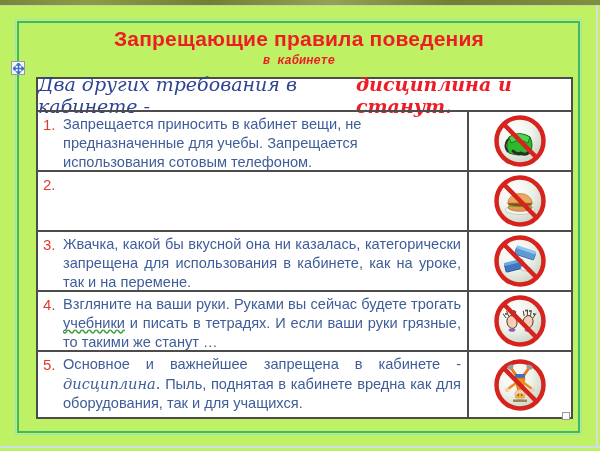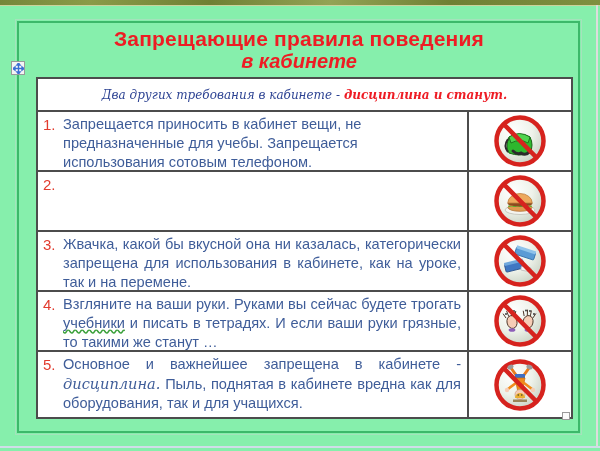--- a/index.html
+++ b/index.html
@@ -1,45 +1,45 @@
 <!DOCTYPE html>
 <html lang="ru"><head>
 <meta charset="utf-8">
 <style>
   html,body{margin:0;padding:0;background:#fff;}
-  .stage{position:relative;width:600px;height:451px;background:#86efac;overflow:hidden;
+  .stage{position:relative;width:600px;height:451px;background:#bef264;overflow:hidden;
          font-family:"Liberation Sans",sans-serif;}
 
   
   .top-strip{position:absolute;left:0;top:0;width:600px;height:5px;
     background:linear-gradient(90deg,#75863a,#8a9b48 15%,#6f8034 35%,#93a355 55%,#6f8034 75%,#7f9040 100%);
     border-bottom:1px solid #cdd29b;}
   .bottom-line{position:absolute;left:0;top:446px;width:600px;height:2px;background:#cfdde8;}
   .right-line{position:absolute;left:596px;top:5px;width:2px;height:441px;background:#dcdcdc;}
 
   
   .slide-frame{position:absolute;left:17px;top:21px;width:559px;height:408px;
     border:2px solid #3cb96a;outline:1px solid #a5e2bc;outline-offset:1px;background:transparent;}
 
   
   .move-handle{position:absolute;left:11px;top:61px;width:14px;height:14px;background:#f4f4f4;
     border:1px solid #9a9a9a;display:flex;align-items:center;justify-content:center;box-sizing:border-box;}
 
   
   .title-block{position:absolute;left:20px;top:27px;width:558px;text-align:center;}
   .title-line1{font-size:21px;font-weight:bold;color:#ee1c24;letter-spacing:.2px;line-height:23px;}
-  .title-line2{font-family:Liberation Sans, sans-serif;font-style:italic;font-weight:bold;
-    font-size:20px;color:#ee1c24;line-height:20px;margin-top:1px;}
+  .title-line2{font-family:Liberation Mono, monospace;font-style:italic;font-weight:bold;
+    font-size:12px;color:#ee1c24;line-height:20px;margin-top:1px;}
 
   
   .rules-table{position:absolute;left:36px;top:77px;width:533px;height:338px;background:#fff;
     border:2px solid #4c4c4c;box-sizing:content-box;display:grid;
     grid-template-rows:31px 60px 60px 60px 60px 1fr;}
   .t-header{display:flex;align-items:center;justify-content:center;
-    font-family:"DejaVu Serif",serif;font-style:italic;font-size:12px;color:#2d4393;}
+    font-family:"DejaVu Serif",serif;font-style:italic;font-size:19px;color:#2d4393;}
   .t-header .emph{color:#ee1c24;font-weight:bold;margin-left:4px;}
   .t-row{display:flex;border-top:2px solid #4c4c4c;min-height:0;}
   .cell-text{flex:1;display:flex;padding:3px 3px 2px 5px;min-width:0;}
   .num{color:#e23b2e;font-size:15px;line-height:19px;width:20px;flex:none;}
   .txt{flex:1;font-size:14.6px;line-height:19px;color:#3f5d99;text-align:justify;padding-right:3px;}
   .txt.left{text-align:left;}
   .cell-icon{width:102px;flex:none;border-left:2px solid #4c4c4c;
     display:flex;align-items:center;justify-content:center;}
   .u-solid{text-decoration-color:#3f5d99;}
   .u-wavy{text-decoration:underline wavy #3aa03a;text-decoration-skip-ink:none;}

